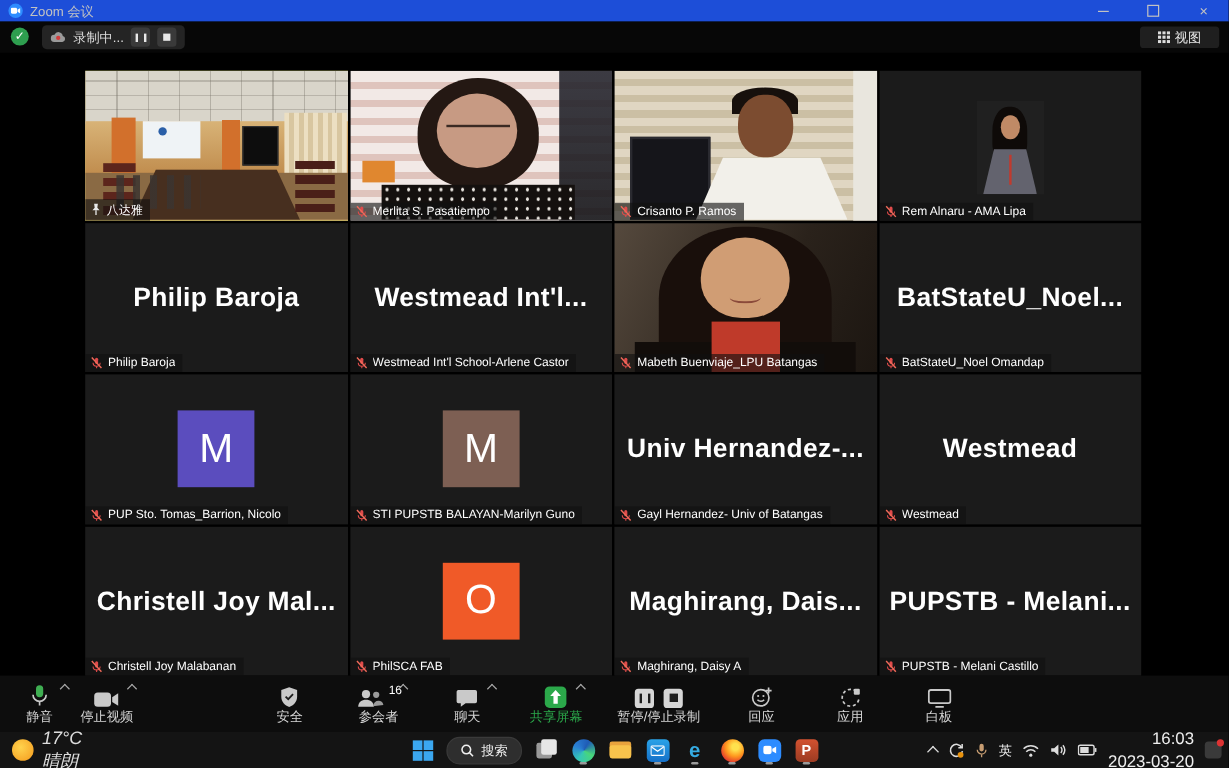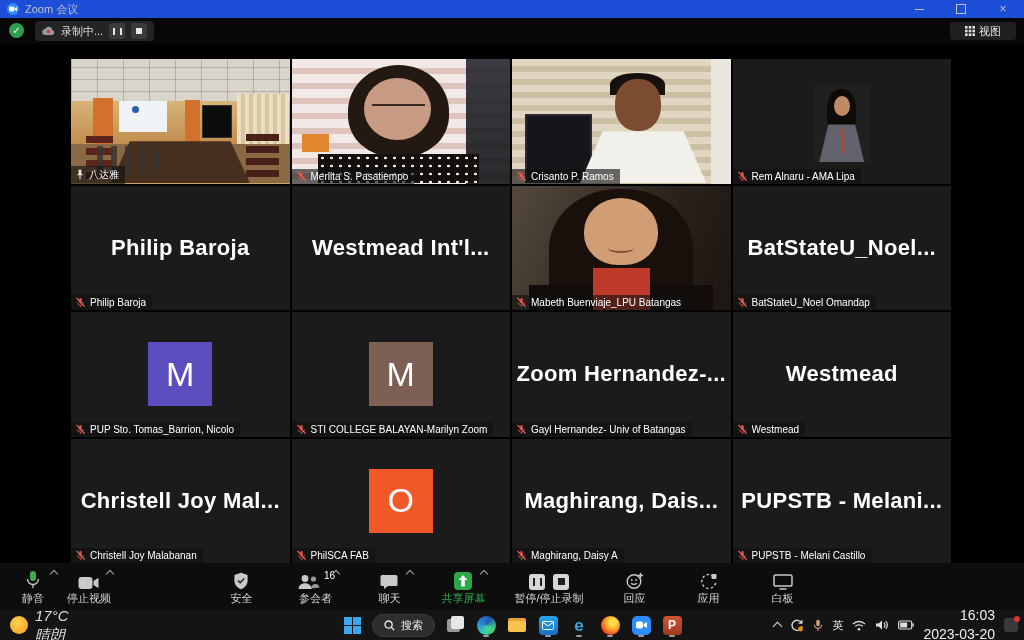--- a/index.html
+++ b/index.html
@@ -274,20 +274,29 @@
           <rect x="4.6" y="1.2" width="2.8" height="5.6" rx="1.4" fill="#e04b4b"></rect>
           <path d="M2.8 5.8a3.2 3.2 0 0 0 6.4 0" fill="none" stroke="#e04b4b" stroke-width="1"></path>
           <line x1="6" y1="9" x2="6" y2="10.8" stroke="#e04b4b" stroke-width="1"></line>
           <line x1="1.6" y1="1" x2="10.4" y2="10.6" stroke="#f06a5a" stroke-width="1.3"></line>
         </svg>
         <span class="nm">Philip Baroja</span>
       </div>
     </div>
     <div class="tile">
       <div class="big-name">Westmead Int'l...</div>
+      <div class="plabel">
+        <svg width="11" height="11" viewBox="0 0 12 12">
+          <rect x="4.6" y="1.2" width="2.8" height="5.6" rx="1.4" fill="#e04b4b"></rect>
+          <path d="M2.8 5.8a3.2 3.2 0 0 0 6.4 0" fill="none" stroke="#e04b4b" stroke-width="1"></path>
+          <line x1="6" y1="9" x2="6" y2="10.8" stroke="#e04b4b" stroke-width="1"></line>
+          <line x1="1.6" y1="1" x2="10.4" y2="10.6" stroke="#f06a5a" stroke-width="1.3"></line>
+        </svg>
+        <span class="nm">Westmead Int'l School-Arlene Castor</span>
+      </div>
     </div>
     <div class="tile">
       <div class="sc sc-mabeth">
         <div class="mab-hair"></div>
         <div class="mab-shoul"></div>
         <div class="mab-face"></div>
         <div class="mab-smile"></div>
         <div class="mab-scarf"></div>
       </div>
       <div class="plabel">
@@ -326,25 +335,25 @@
     </div>
     <div class="tile">
       <div class="avatar" style="background: rgb(125, 95, 83);">M</div>
       <div class="plabel">
         <svg width="11" height="11" viewBox="0 0 12 12">
           <rect x="4.6" y="1.2" width="2.8" height="5.6" rx="1.4" fill="#e04b4b"></rect>
           <path d="M2.8 5.8a3.2 3.2 0 0 0 6.4 0" fill="none" stroke="#e04b4b" stroke-width="1"></path>
           <line x1="6" y1="9" x2="6" y2="10.8" stroke="#e04b4b" stroke-width="1"></line>
           <line x1="1.6" y1="1" x2="10.4" y2="10.6" stroke="#f06a5a" stroke-width="1.3"></line>
         </svg>
-        <span class="nm">STI COLLEGE BALAYAN-Marilyn Zoom</span>
-      </div>
-    </div>
-    <div class="tile">
-      <div class="big-name">Zoom Hernandez-...</div>
+        <span class="nm">STI PUPSTB BALAYAN-Marilyn Guno</span>
+      </div>
+    </div>
+    <div class="tile">
+      <div class="big-name">Univ Hernandez-...</div>
       <div class="plabel">
         <svg width="11" height="11" viewBox="0 0 12 12">
           <rect x="4.6" y="1.2" width="2.8" height="5.6" rx="1.4" fill="#e04b4b"></rect>
           <path d="M2.8 5.8a3.2 3.2 0 0 0 6.4 0" fill="none" stroke="#e04b4b" stroke-width="1"></path>
           <line x1="6" y1="9" x2="6" y2="10.8" stroke="#e04b4b" stroke-width="1"></line>
           <line x1="1.6" y1="1" x2="10.4" y2="10.6" stroke="#f06a5a" stroke-width="1.3"></line>
         </svg>
         <span class="nm">Gayl Hernandez- Univ of Batangas</span>
       </div>
     </div>

